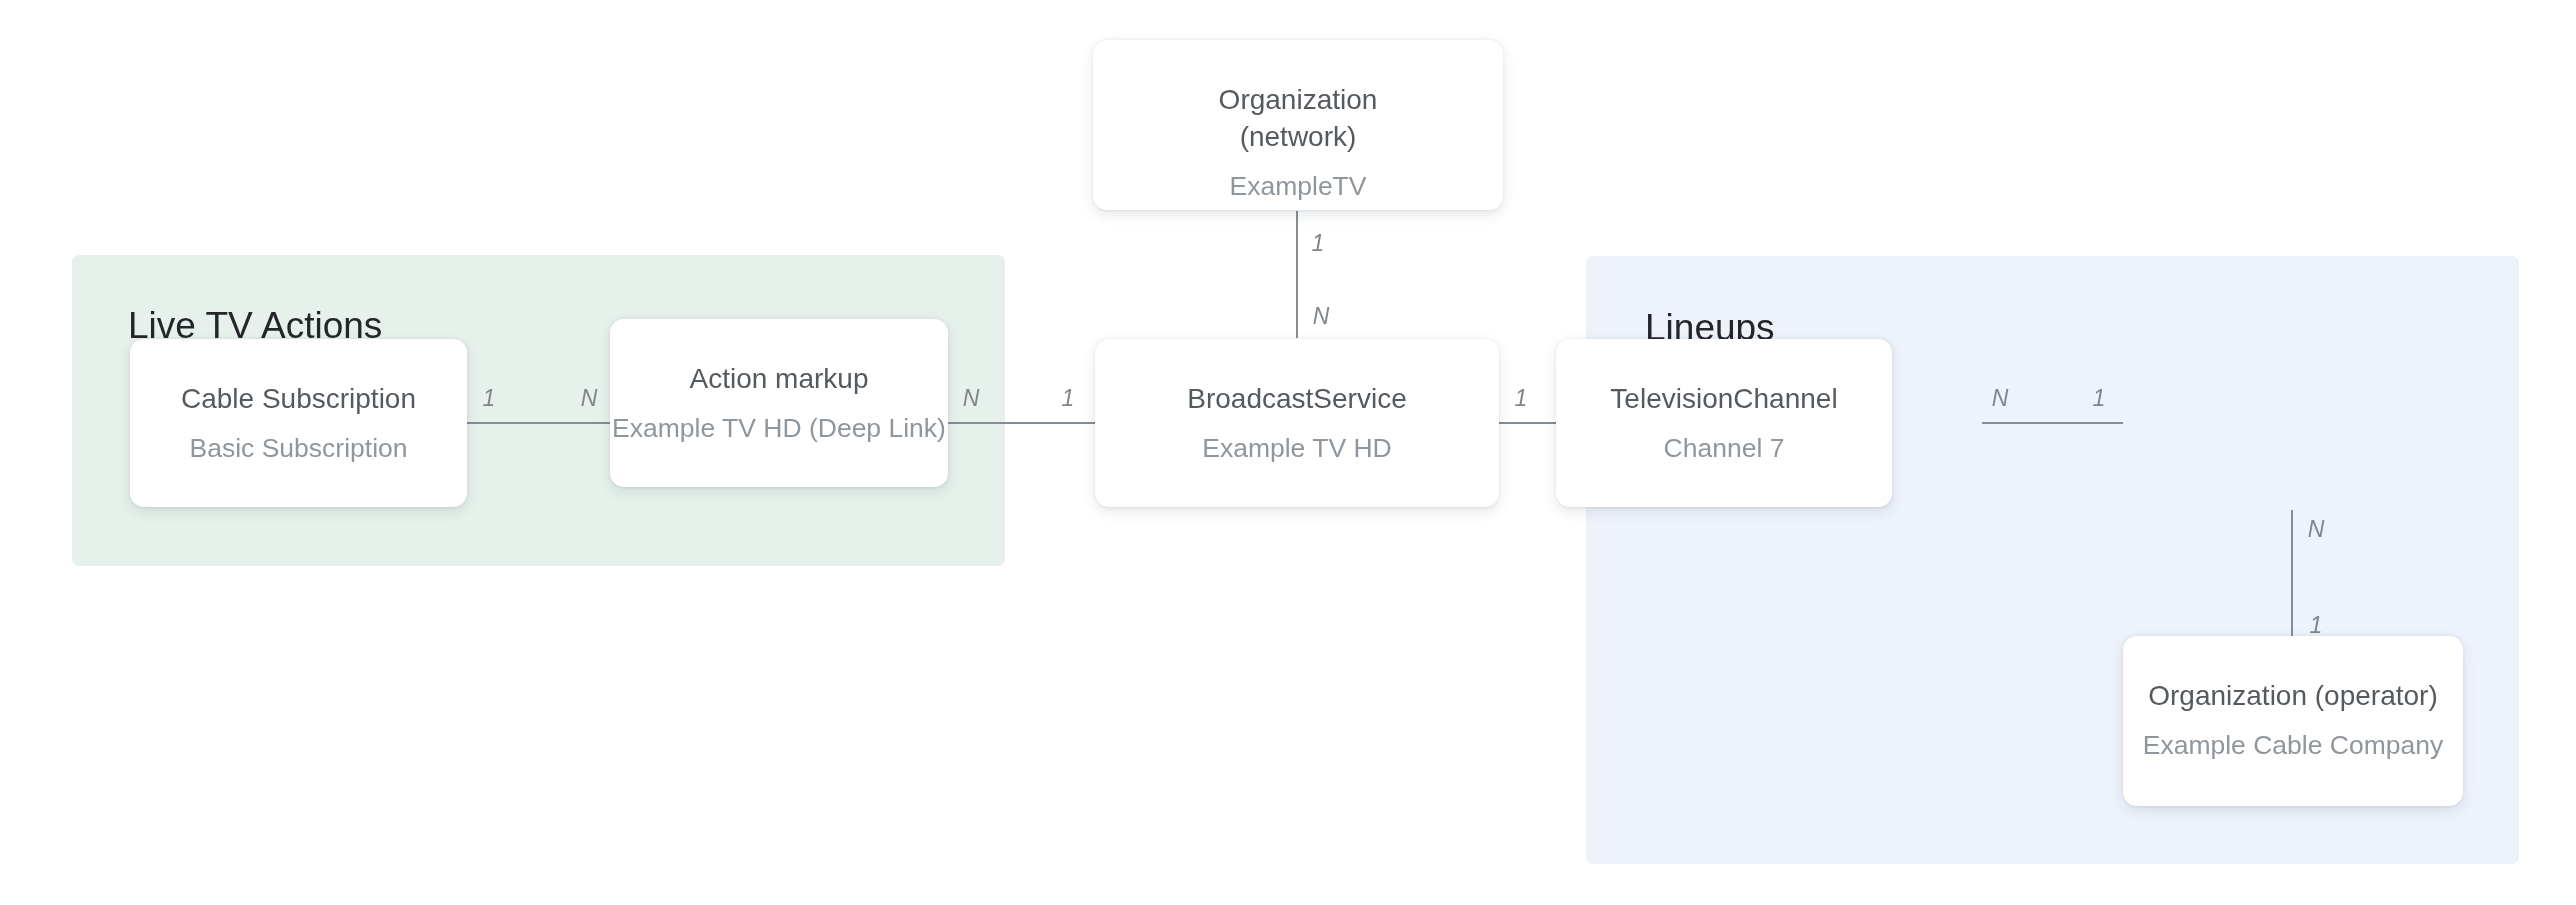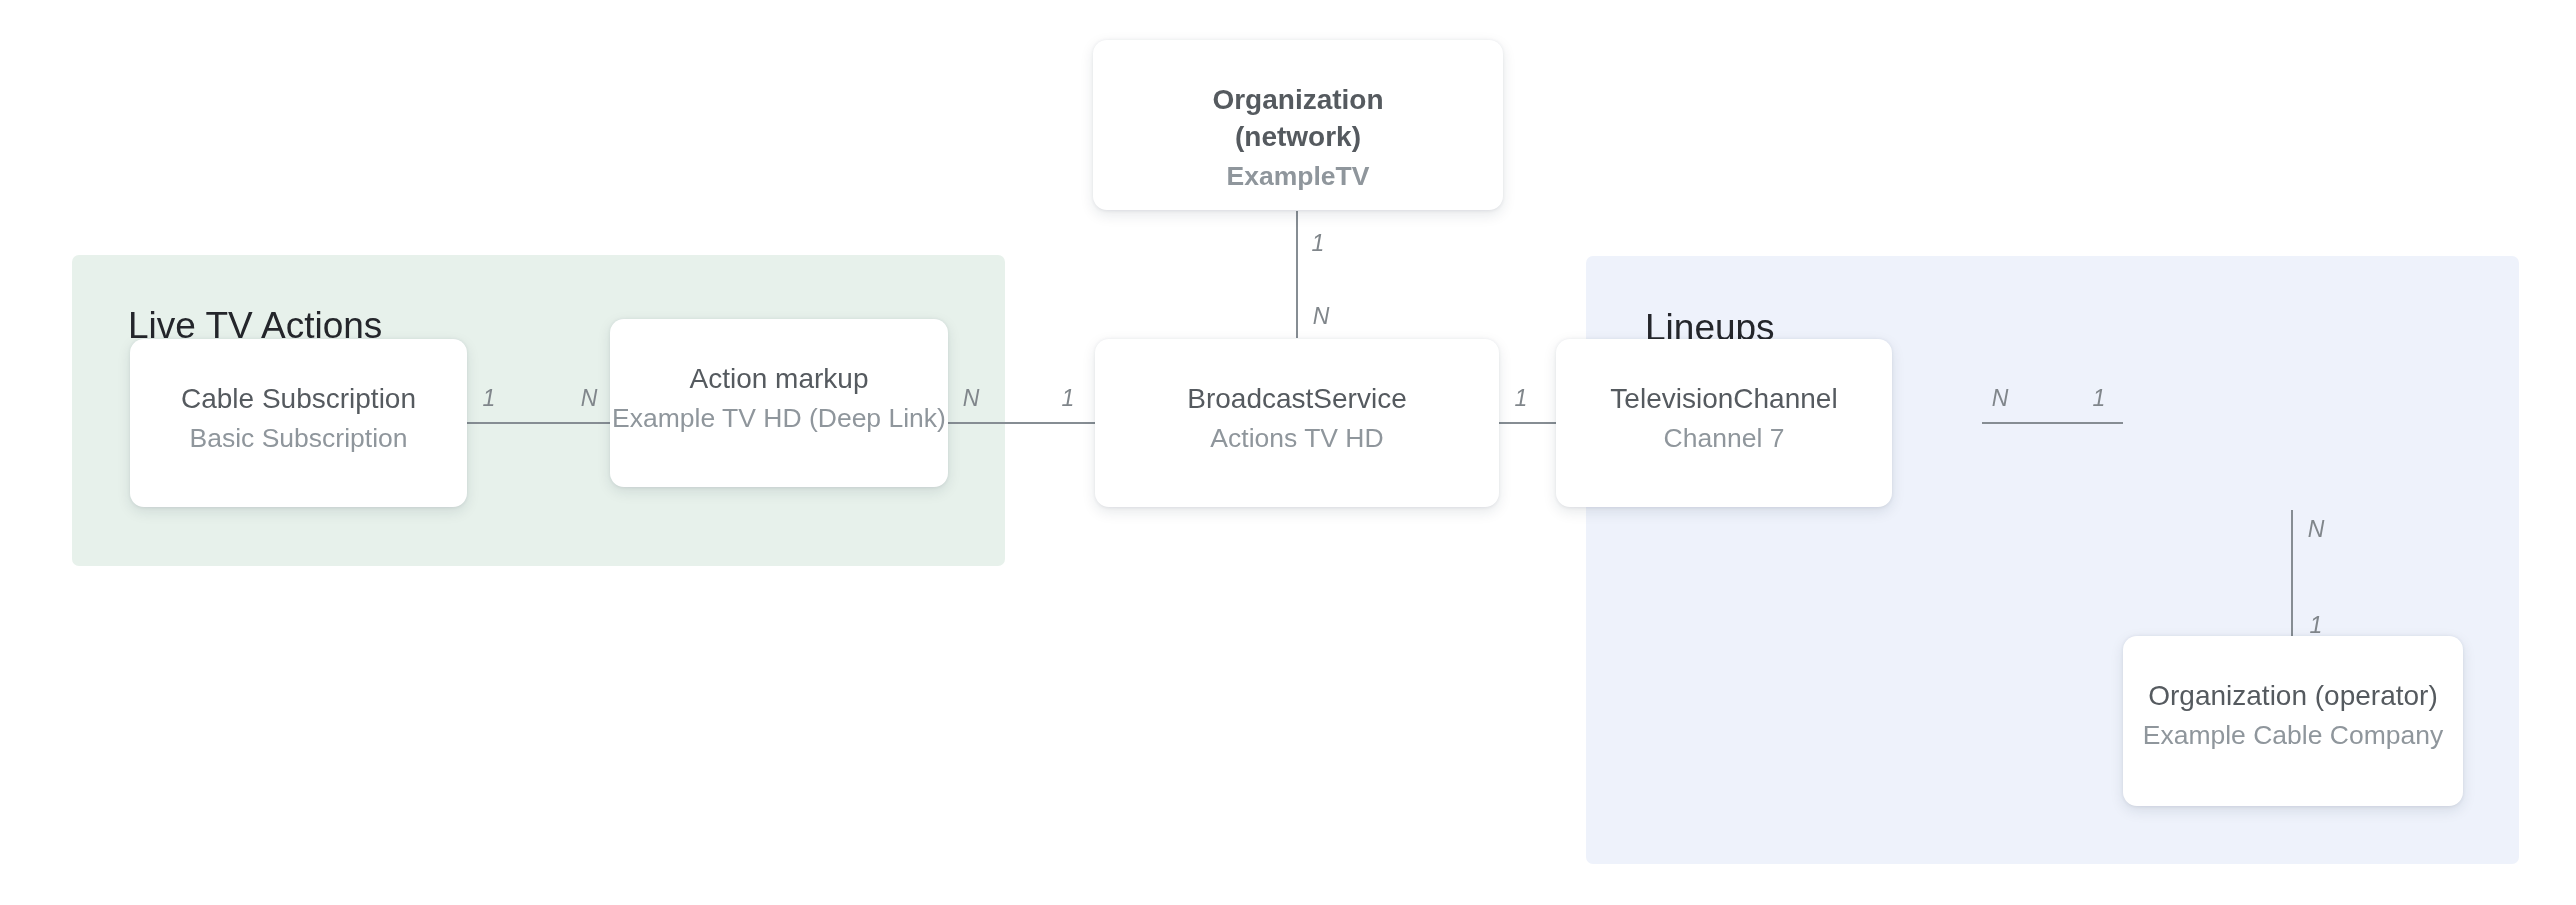--- a/index.html
+++ b/index.html
@@ -40,21 +40,21 @@
     padding-top: 41px;
     text-align: center;
   }
   .node-title {
     font-size: 28px;
     line-height: 37px;
     color: var(--node-title, #555a5f);
     white-space: nowrap;
   }
   .node-subtitle {
-    margin-top: 4px;
+    margin-top: 14px;
     font-size: 26.5px;
     line-height: 35px;
     color: var(--node-subtitle, #8f969c);
     white-space: nowrap;
   }
 
   .edge-line {
     position: absolute;
     background: var(--edge-line, #868d93);
   }
@@ -100,41 +100,41 @@
 
   <span class="edge-label" style="left:1521px; top:398px;">1</span>
   <span class="edge-label" style="left:1622px; top:398px;">N</span>
 
   <span class="edge-label" style="left:2000px; top:398px;">N</span>
   <span class="edge-label" style="left:2099px; top:398px;">1</span>
 
   <span class="edge-label" style="left:2316px; top:529px;">N</span>
   <span class="edge-label" style="left:2316px; top:625px;">1</span>
 
-  <div class="node" style="left:1093px; top:40px; width:410px; height:170px;font-weight:bold;">
+  <div class="node" style="left:1093px; top:40px; width:410px; height:170px;">
     <div class="node-title">
       <span>Organization</span><br>
       <span>(network)</span>
     </div>
     <div class="node-subtitle">ExampleTV</div>
   </div>
 
   <div class="node" style="left:130px; top:339px; width:337px; height:168px;">
     <div class="node-title">Cable Subscription</div>
     <div class="node-subtitle">Basic Subscription</div>
   </div>
 
   <div class="node" style="left:610px; top:319px; width:338px; height:168px;">
     <div class="node-title">Action markup</div>
     <div class="node-subtitle">Example TV HD (Deep Link)</div>
   </div>
 
   <div class="node" style="left:1095px; top:339px; width:404px; height:168px;">
     <div class="node-title">BroadcastService</div>
-    <div class="node-subtitle">Actions TV HD</div>
+    <div class="node-subtitle">Example TV HD</div>
   </div>
 
   <div class="node" style="left:1556px; top:339px; width:336px; height:168px;">
     <div class="node-title">TelevisionChannel</div>
     <div class="node-subtitle">Channel 7</div>
   </div>
 
 
   <div class="node" style="left:2123px; top:636px; width:340px; height:170px;">
     <div class="node-title">Organization (operator)</div>

